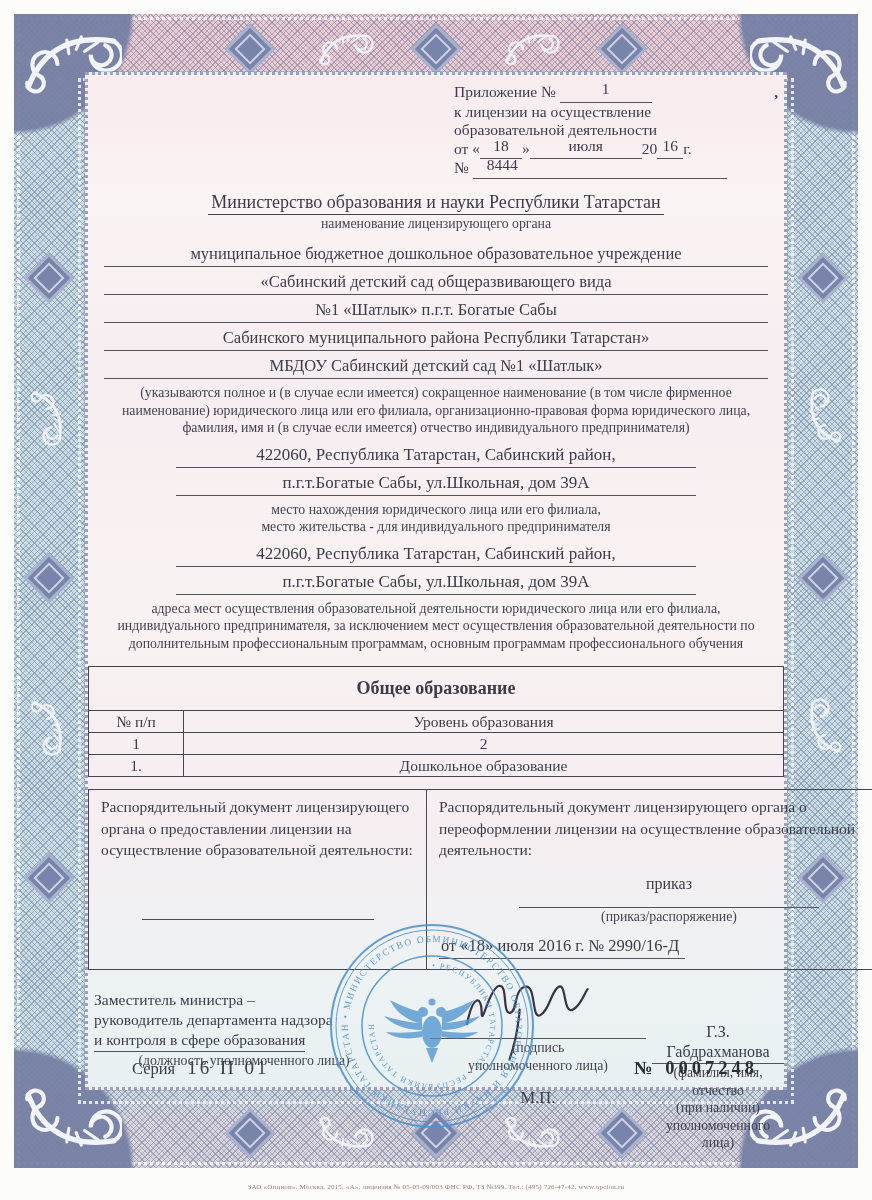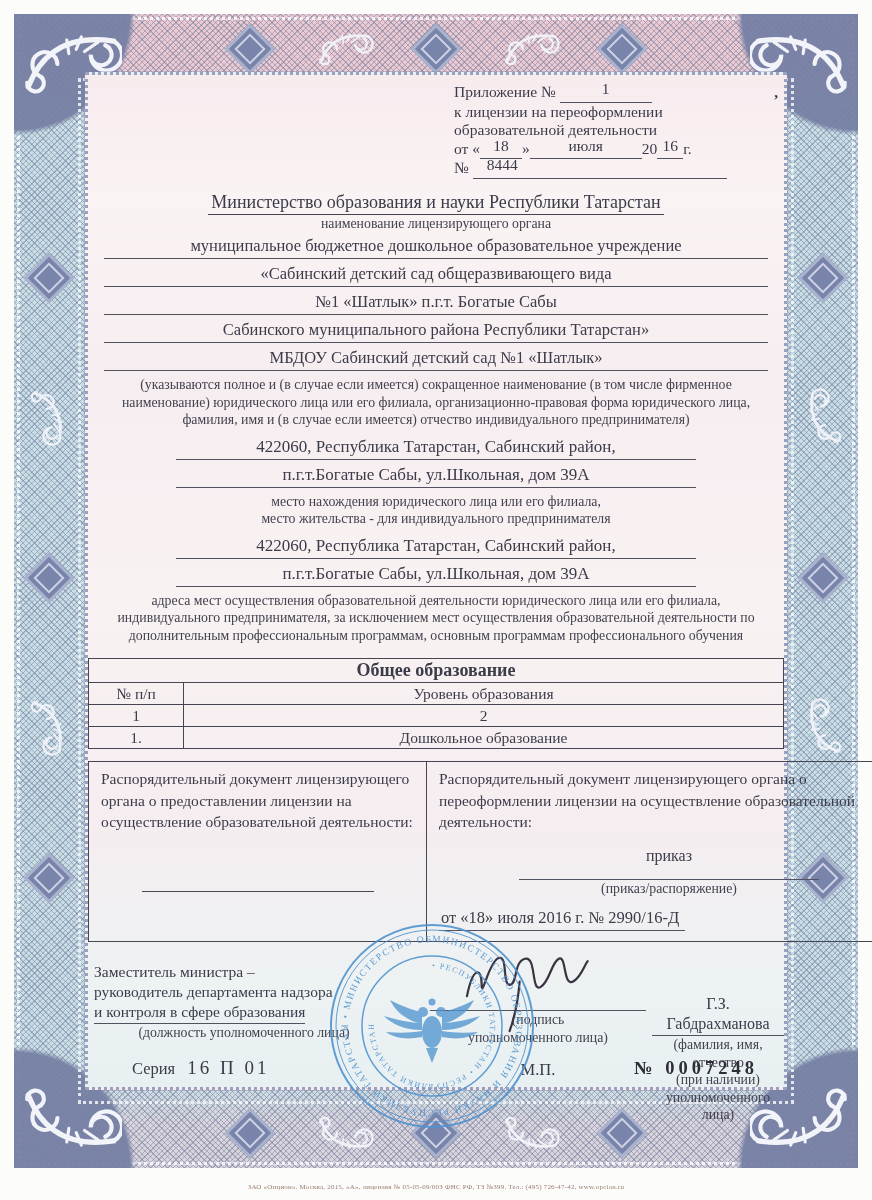--- a/index.html
+++ b/index.html
@@ -44,32 +44,32 @@
   .appendix{margin-left:366px;width:324px;font-size:15.5px;line-height:18.5px;}
   .appendix .l1{display:flex;align-items:baseline;}
   .appendix .l1 .blank{width:92px;}
   .appendix .trail{margin-left:auto;font-weight:bold;}
   .appendix .dateline{display:flex;align-items:baseline;white-space:nowrap;}
   
   .ministry{text-align:center;margin-top:13px;}
   .ministry .title{font-size:18px;border-bottom:1.5px solid #44444f;padding:0 3px 1px;display:inline-block;}
   .cap{font-size:13.8px;line-height:17.5px;text-align:center;color:#42424f;}
   
-  .org{margin-top:4px;}
+  .org{margin-top:12px;}
   .uline{display:block;width:664px;margin:0 auto 5px;text-align:center;
     border-bottom:1px solid #52525e;padding-bottom:2px;font-size:16.5px;line-height:20px;}
   .note{width:676px;margin:5px auto 0;}
   .addr{margin-top:8px;}
   .addr .uline{width:520px;font-size:17px;}
   .cap2{width:660px;margin:3px auto 14px;}
   
   table.edu{border-collapse:collapse;margin:9px auto 0;width:696px;}
   table.edu td,table.edu th{border:1px solid #464652;font-weight:normal;text-align:center;
     font-size:15.5px;padding:1px 4px;line-height:19px;color:#3b3b49;}
-  table.edu .ttl{font-size:18px;font-weight:bold;padding:2px;}
+  table.edu .ttl{font-size:18px;font-weight:bold;padding:12px;}
   table.edu .c1{width:86px;}
   
   .orders{display:flex;border:1px solid #464652;margin:12px auto 0;width:824px;box-sizing:border-box;min-height:154px;}
   .orders .cell{padding:6px 12px 10px;font-size:15.5px;line-height:21.5px;box-sizing:border-box;}
   .orders .lc{width:338px;border-right:1px solid #464652;}
   .orders .rc{flex:1;}
   .lblank{display:block;width:232px;margin:46px auto 0;border-bottom:1.5px solid #4a4a55;height:12px;}
   .doctype{text-align:center;margin-top:12px;}
   .doctype span{display:inline-block;width:300px;border-bottom:1px solid #52525e;padding-bottom:13px;font-size:16px;}
   .orddate{margin-top:9px;font-size:16.5px;border-bottom:1px solid #52525e;display:inline-block;padding:0 6px 2px 2px;font-family:Liberation Serif, serif;}
@@ -174,21 +174,21 @@
 </div>
 
 <div class="paper">
 
   <div class="appendix">
     <div class="l1">
       <span>Приложение №</span>&nbsp;
       <span class="blank"><i>1</i></span>
       <span class="trail">,</span>
     </div>
-    <div>к лицензии на переоформлении</div>
+    <div>к лицензии на осуществление</div>
     <div>образовательной деятельности</div>
     <div class="dateline">
       <span>от «</span>
       <span class="blank" style="width:42px"><i>18</i></span>
       <span>»</span>
       <span class="blank" style="width:112px"><i>июля</i></span>
       <span>20</span>
       <span class="blank" style="width:26px"><i>16</i></span>
       <span>г.</span>
     </div>

